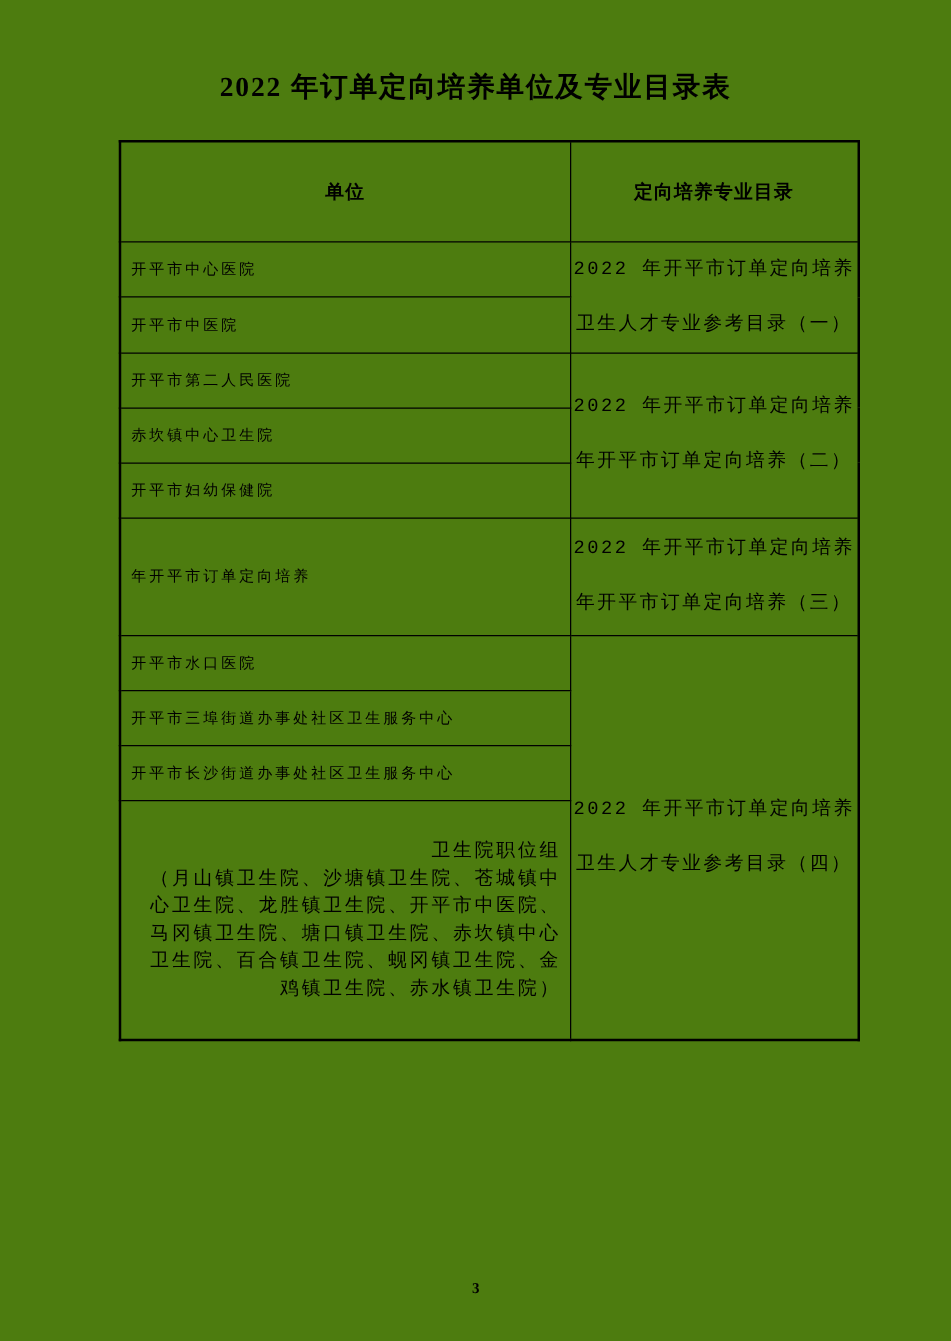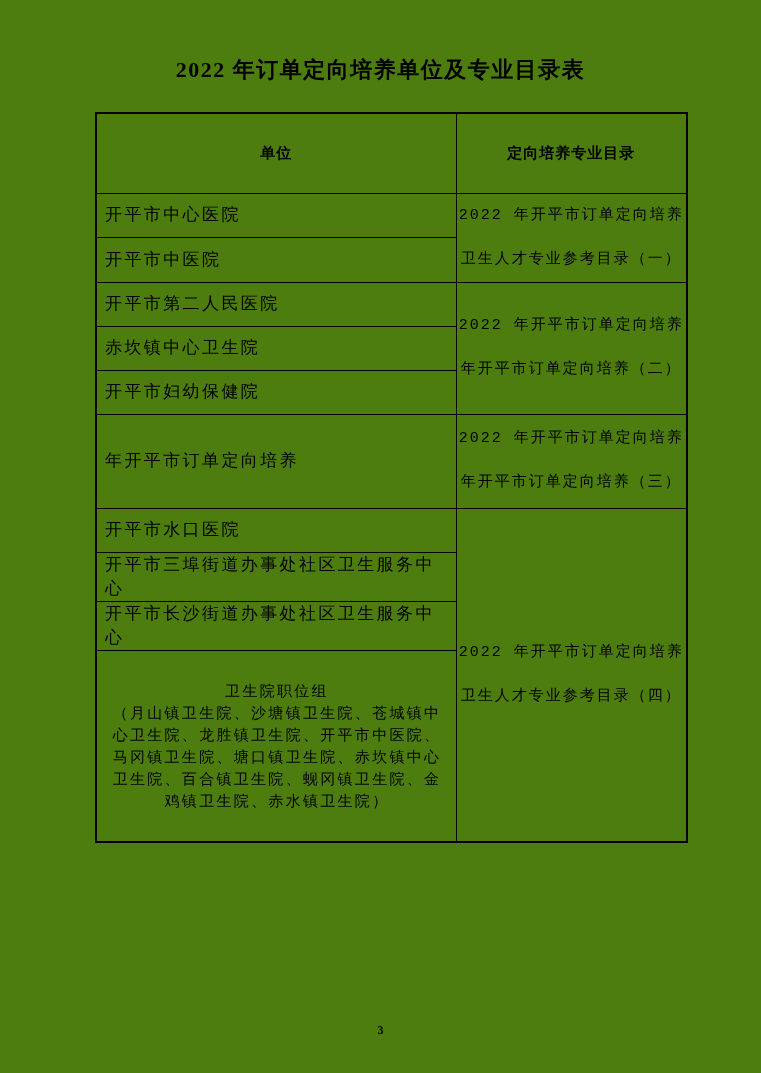--- a/index.html
+++ b/index.html
@@ -39,38 +39,38 @@
     padding: 0;
     vertical-align: middle;
   }
   .catalog-table th {
     font-size: 15px;
     font-weight: bold;
     letter-spacing: 1px;
     text-align: center;
   }
   td.unit-cell {
-    font-size: 17px;
+    font-size: 12px;
     letter-spacing: 2.4px;
     text-align: left;
     padding-left: 8px;
     padding-right: 5px;
     line-height: 24px;
   }
   td.catalog-cell {
     font-size: 15px;
     letter-spacing: 2px;
     text-align: center;
     line-height: 44px;
     font-family: Liberation Mono, monospace;
   }
   td.group-cell {
     font-size: 15px;
     letter-spacing: 2.3px;
-    text-align: center;
+    text-align: right;
     padding-left: 8px;
     padding-right: 5px;
   }
   .group-text { line-height: 22px; max-width: 344px; }
   .page-number {
     position: absolute;
     top: 1023px;
     left: 0;
     width: 100%;
     text-align: center;

